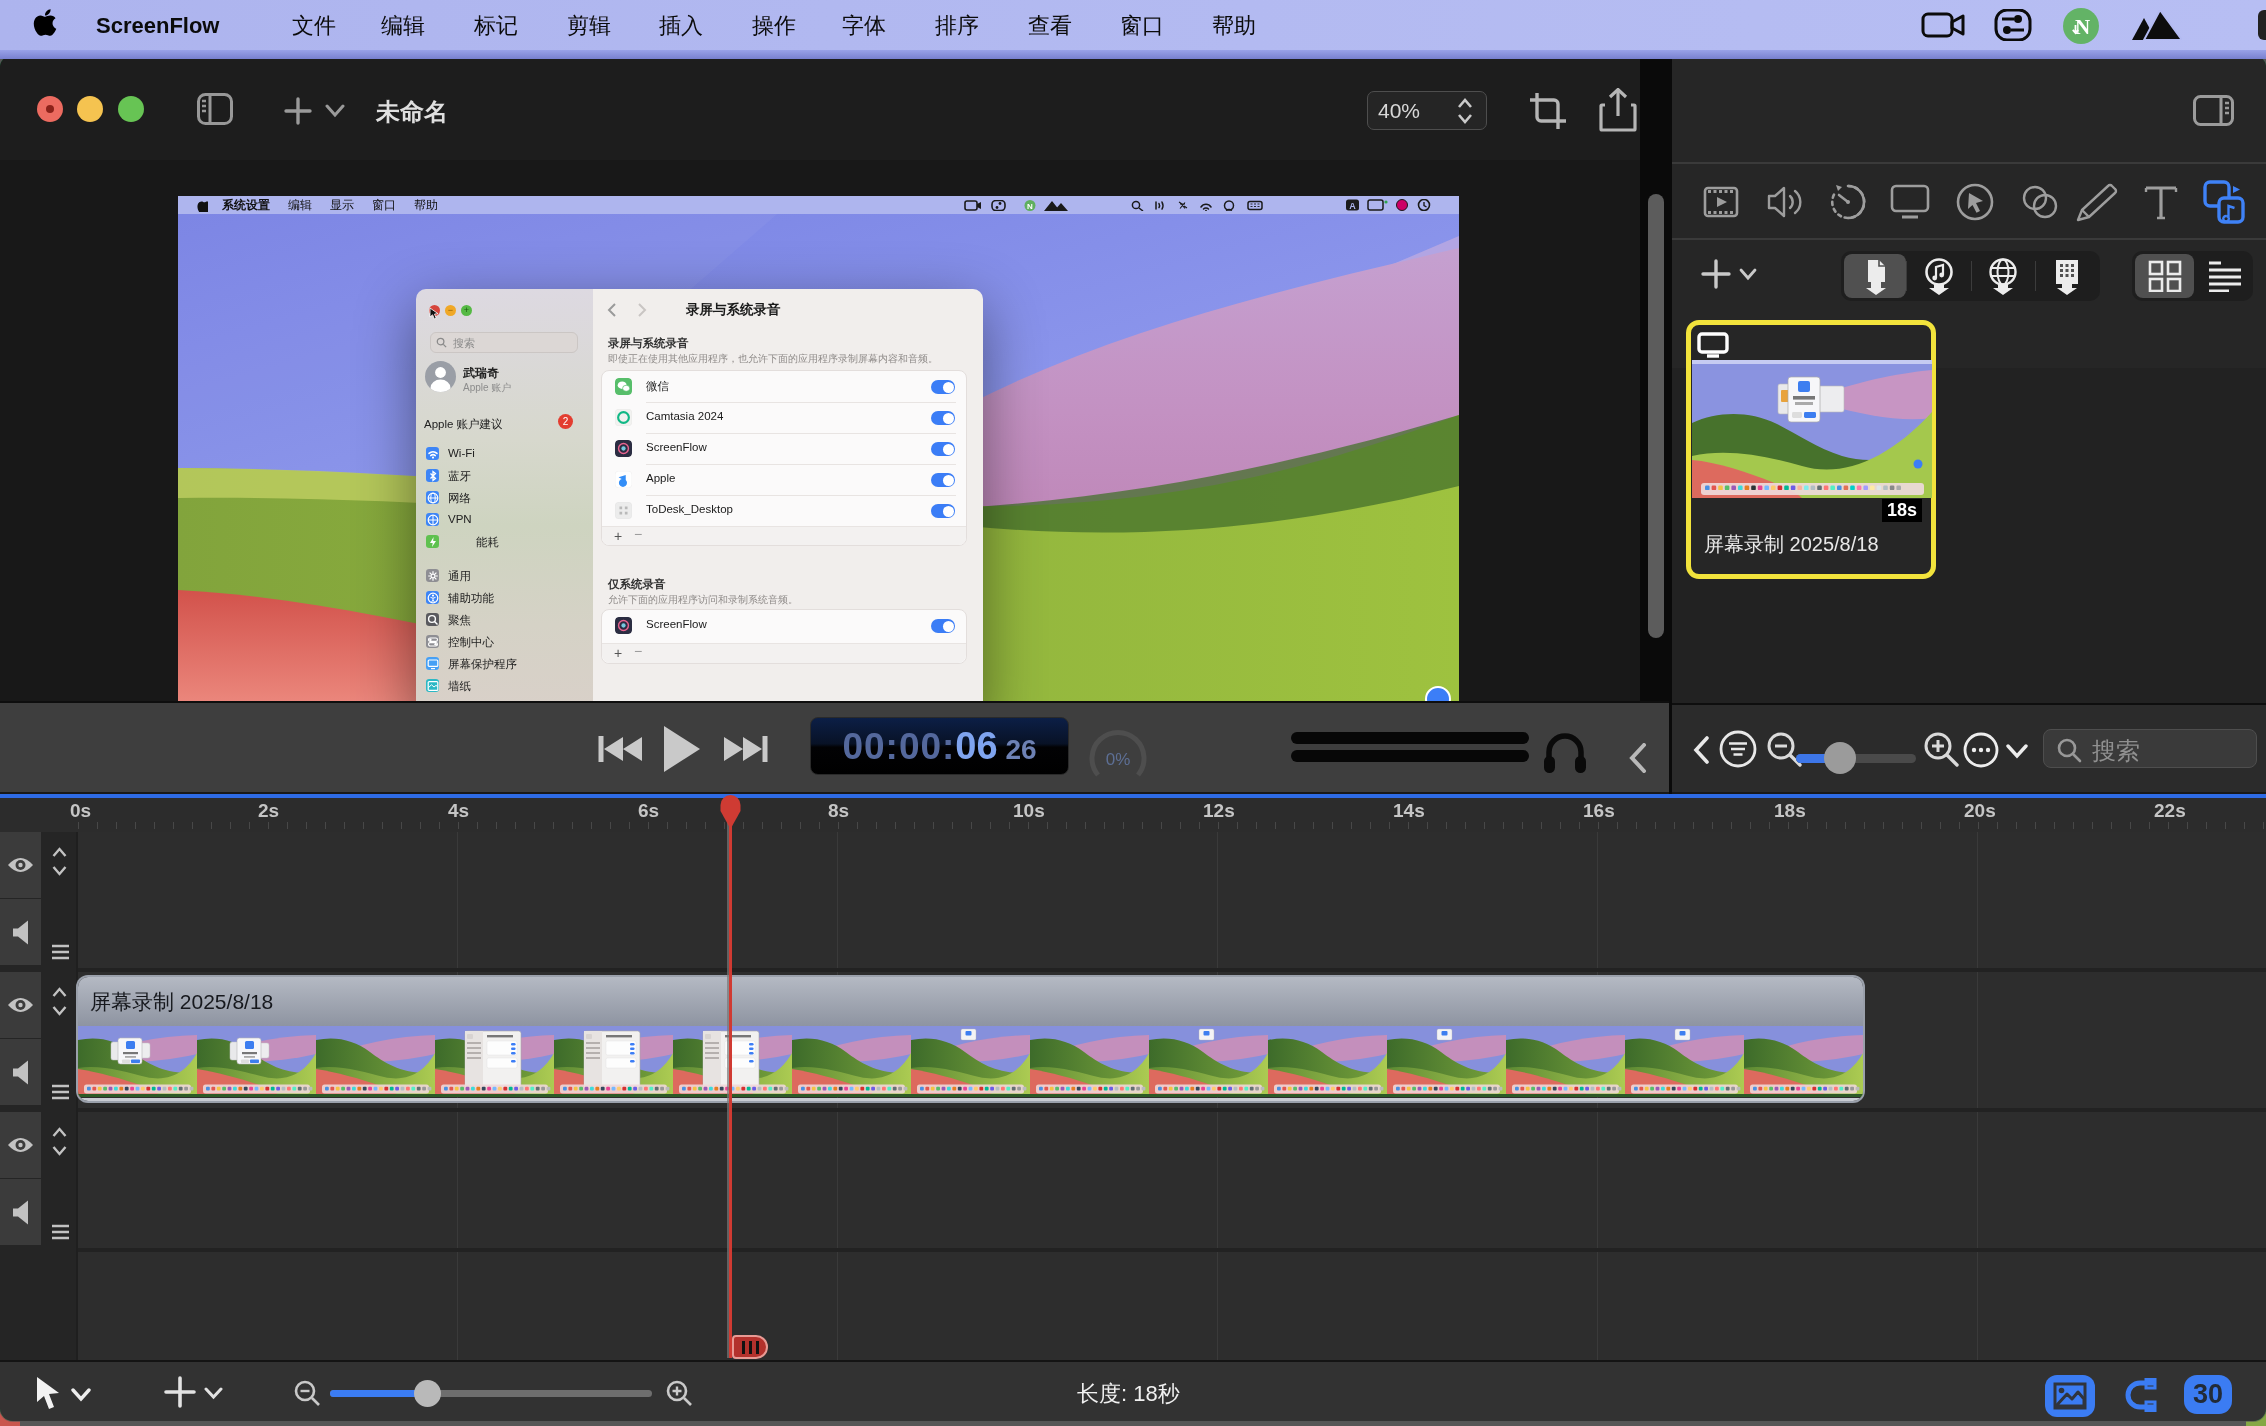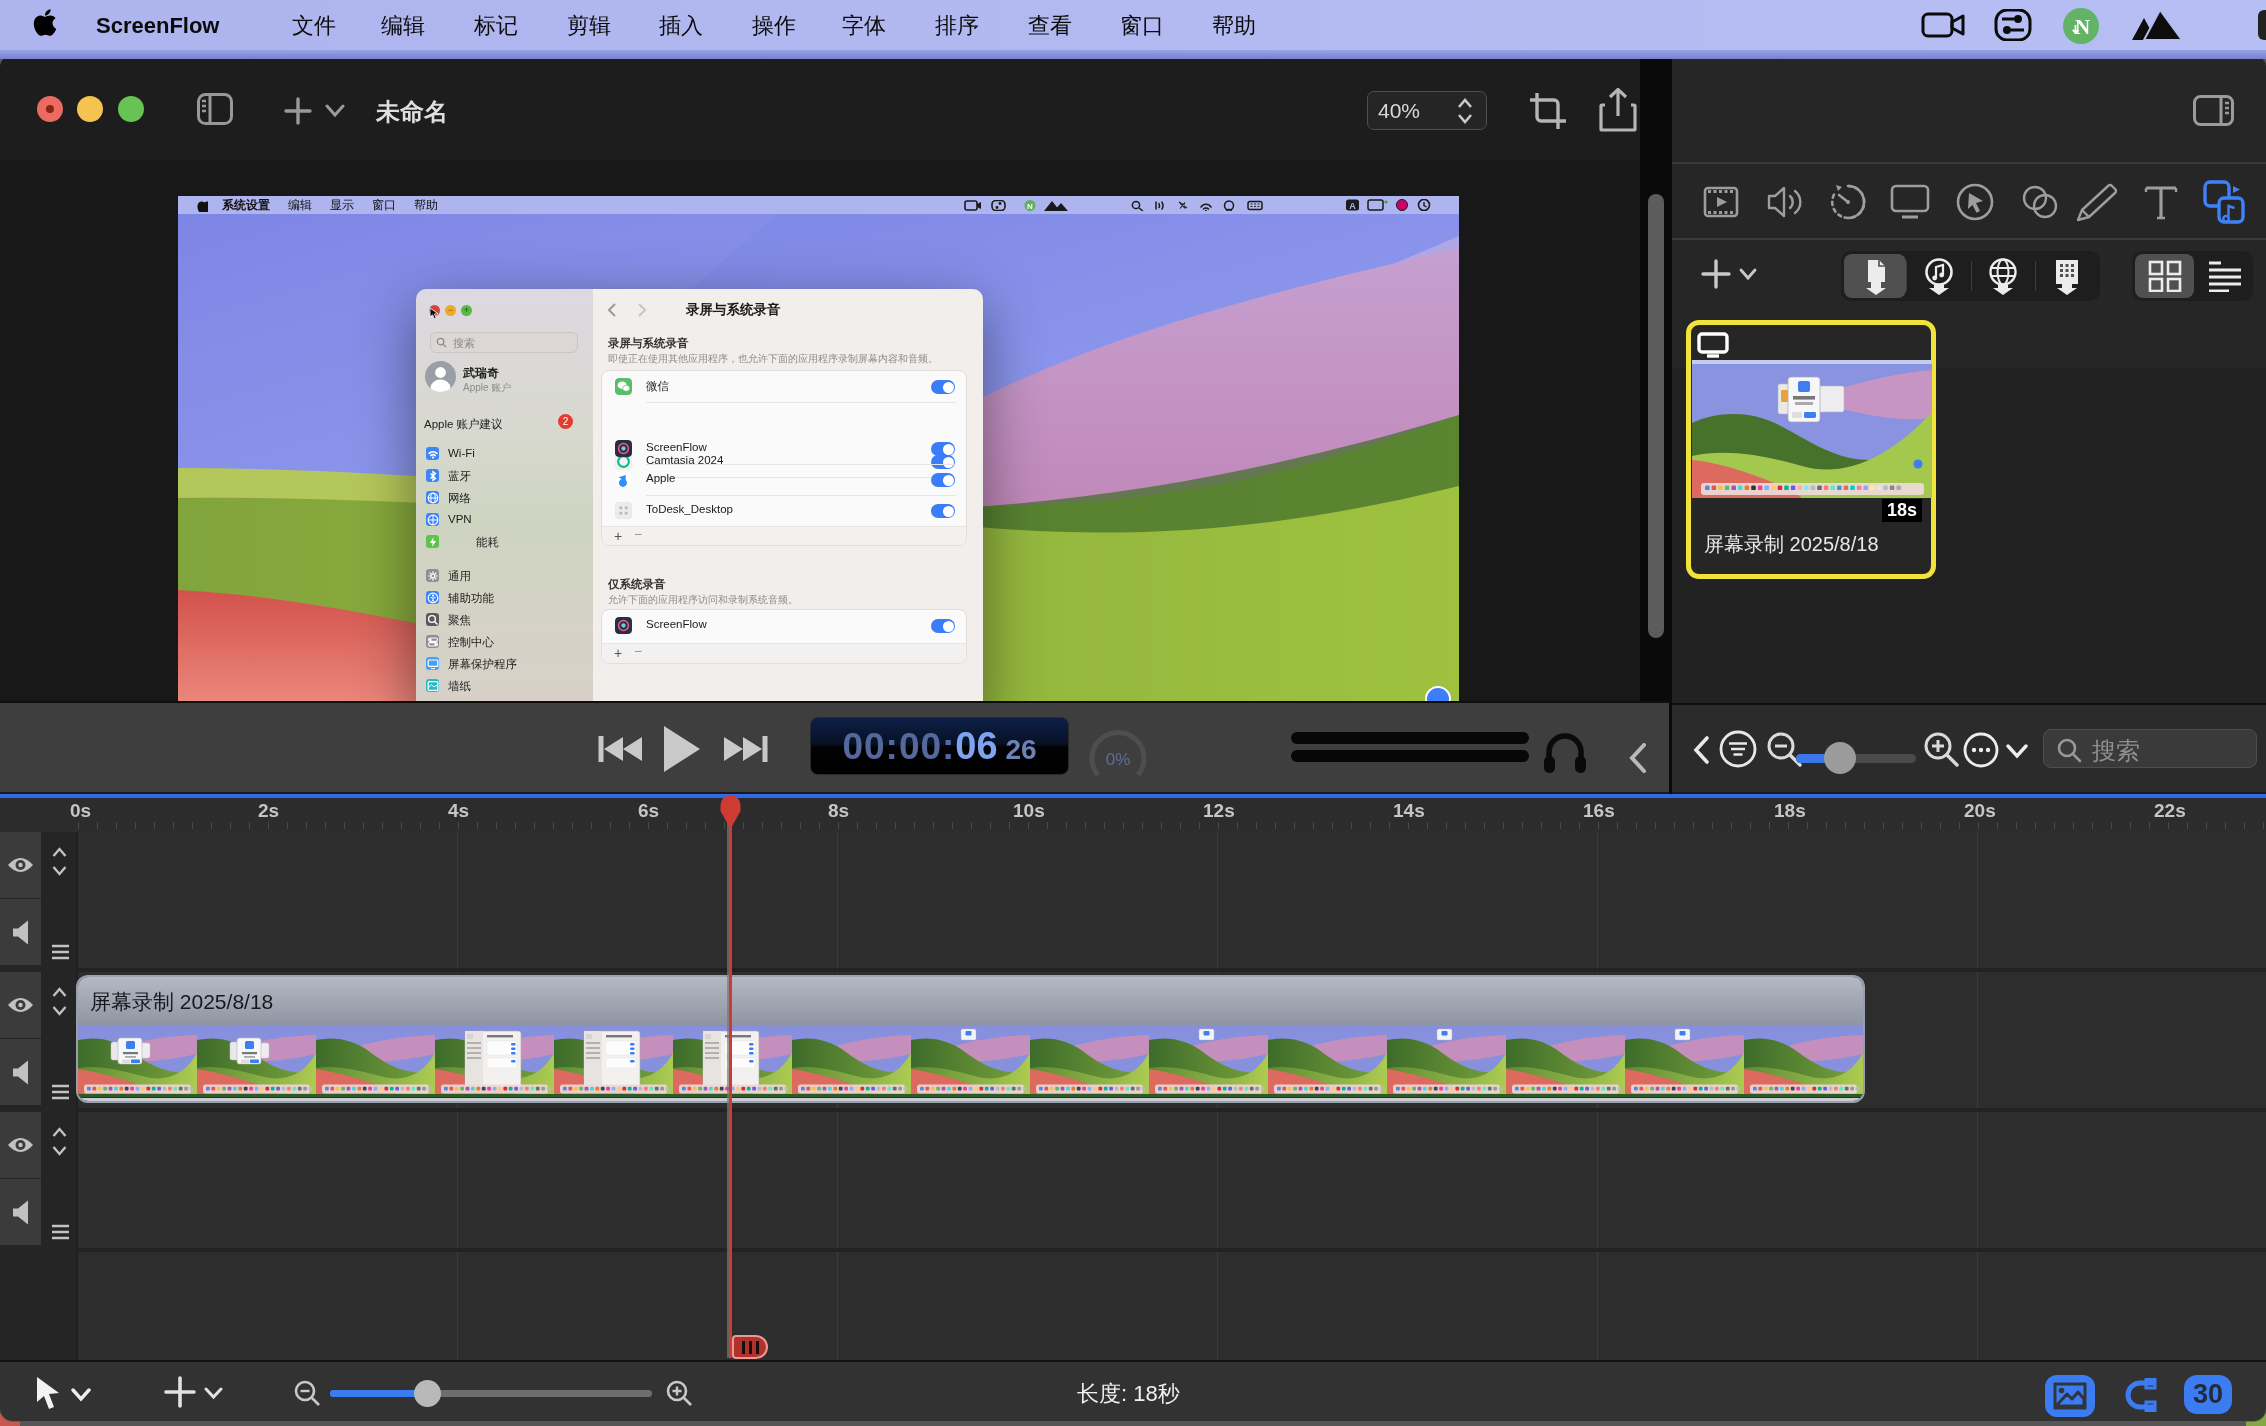--- a/index.html
+++ b/index.html
@@ -322,21 +322,21 @@
                   <rect width="19" height="19" rx="4" fill="#57be6a"></rect>
                   <ellipse cx="8" cy="8" rx="5" ry="4.2" fill="#fff"></ellipse>
                   <ellipse cx="12.5" cy="11.5" rx="4" ry="3.4" fill="#fff" stroke="#57be6a" stroke-width="0.8"></ellipse>
                 </svg>
                 <div class="srl">微信</div>
                 <div class="stog">
                   <i></i>
                 </div>
                 <div style="position:absolute;left:44px;top:30.5px;width:310px;height:1px;background:#e8e4e2;"></div>
               </div>
-              <div class="srow" style="top:31px;margin-top:44px;">
+              <div class="srow" style="top:31px;">
                 <svg class="sri" width="19" height="19" viewBox="0 0 19 19">
                   <rect width="19" height="19" rx="4" fill="#f2f2f0" stroke="#ddd" stroke-width="0.5"></rect>
                   <circle cx="9.5" cy="9.5" r="6" fill="none" stroke="#12b886" stroke-width="2.4"></circle>
                   <path d="M9.5 6 v7" stroke="#12b886" stroke-width="0"></path>
                 </svg>
                 <div class="srl">Camtasia 2024</div>
                 <div class="stog">
                   <i></i>
                 </div>
                 <div style="position:absolute;left:44px;top:30.5px;width:310px;height:1px;background:#e8e4e2;"></div>

